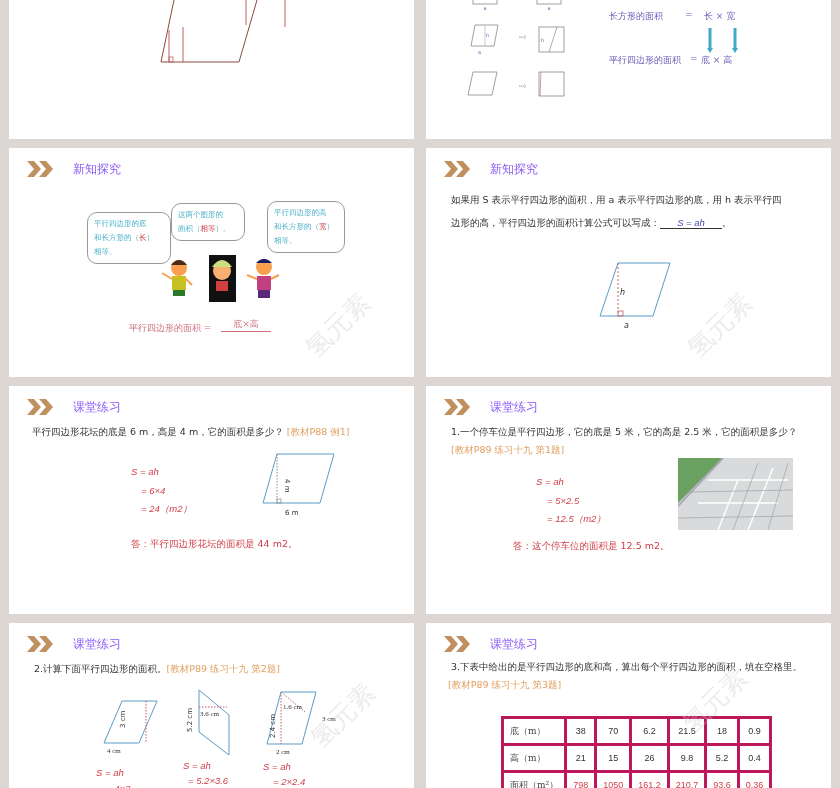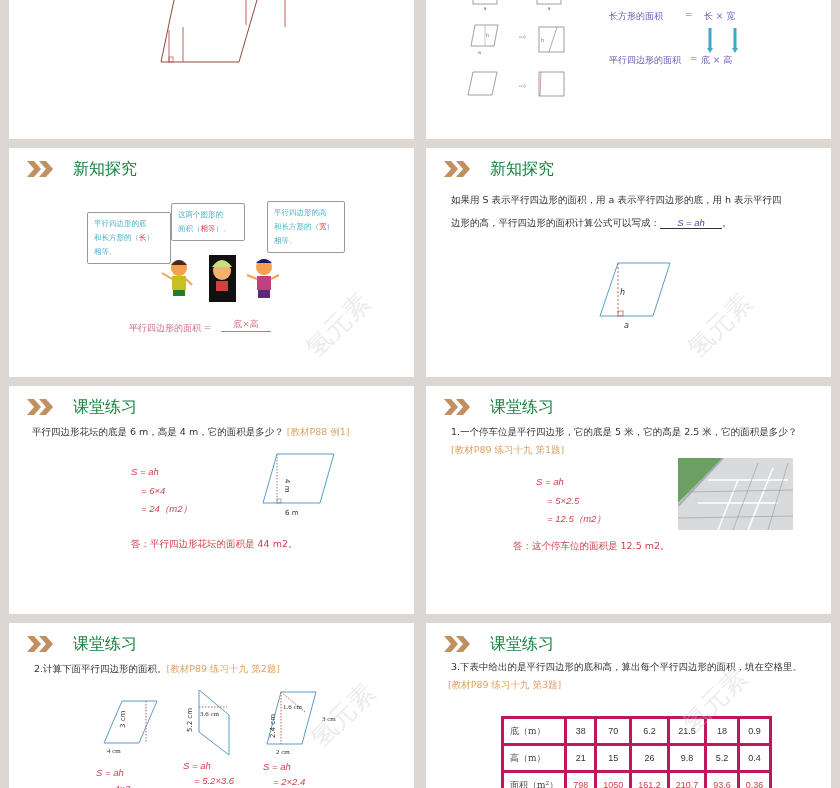--- a/index.html
+++ b/index.html
@@ -8,27 +8,27 @@
   .s1{left:9px;top:0;width:405px;height:139px;}
   .s2{left:426px;top:0;width:405px;height:139px;}
   .s3{left:9px;top:148px;width:405px;height:229px;}
   .s4{left:426px;top:148px;width:405px;height:229px;}
   .s5{left:9px;top:386px;width:405px;height:228px;}
   .s6{left:426px;top:386px;width:405px;height:228px;}
   .s7{left:9px;top:623px;width:405px;height:170px;}
   .s8{left:426px;top:623px;width:405px;height:170px;}
   .hdr{position:absolute;left:18px;top:12px;height:18px;display:flex;align-items:center;}
   .chev{width:28px;height:16px;margin-right:18px;}
-  .hdr-title{font-family:"DejaVu Serif","Liberation Serif",serif;font-size:16px;color:#15803d;}
+  .hdr-title{font-family:"DejaVu Serif","Liberation Serif",serif;font-size:12px;color:#8b5cf6;}
   .txt{position:absolute;font-size:9.5px;color:#333;white-space:nowrap;}
   .ref{color:#e0a060;}
   .red{color:#d0404a;font-style:italic;font-family:"Liberation Sans",sans-serif;}
   .redans{color:#d0404a;}
   .purple{color:#6a5cb8;font-family:"DejaVu Serif",serif;font-size:9px;text-align:right;}
-  .bubble{position:absolute;border:1px solid #999;border-radius:2px;background:#fff;font-size:7.5px;color:#4ab0c8;line-height:14px;padding:4px 6px;font-family:"DejaVu Serif",serif;}
+  .bubble{position:absolute;border:1px solid #999;border-radius:10px;background:#fff;font-size:7.5px;color:#4ab0c8;line-height:14px;padding:4px 6px;font-family:"DejaVu Serif",serif;}
   .bubble .hl{color:#d0404a;}
   .watermark{position:absolute;font-size:26px;color:rgba(200,200,200,0.35);transform:rotate(-45deg);font-family:"DejaVu Serif",serif;pointer-events:none;}
   table.area{position:absolute;border-collapse:collapse;font-size:9px;font-family:"Liberation Sans",sans-serif;}
   table.area td{border:3px solid #be185d;height:24px;text-align:center;padding:0 6px;color:#333;}
   table.area td.hd{font-family:"DejaVu Serif",serif;color:#444;text-align:left;}
   table.area td.val{color:#d0404a;}
 </style>
 </head>
 <body>
 
@@ -224,21 +224,21 @@
     <line x1="24" y1="2" x2="24" y2="54" stroke="#c06060" stroke-width="1" stroke-dasharray="1.5,1.5"></line>
     <line x1="24" y1="2" x2="48" y2="22" stroke="#c06060" stroke-width="1" stroke-dasharray="1.5,1.5"></line>
     <text x="26" y="19" font-size="7" fill="#333" font-family="Liberation Serif,serif">1.6 cm</text>
     <text x="65" y="31" font-size="7" fill="#333" font-family="Liberation Serif,serif">3 cm</text>
     <text x="18" y="48" font-size="7" fill="#333" transform="rotate(-90 18 48)">2.4 cm</text>
     <text x="19" y="64" font-size="7" fill="#333" font-family="Liberation Serif,serif">2 cm</text>
   </svg>
   <div class="txt red" style="left:87px;top:144px">S  = ah</div>
   <div class="txt red" style="left:97px;top:160px">= 4×3</div>
   <div class="txt red" style="left:174px;top:137px">S  = ah</div>
-  <div class="txt red" style="left:185px;top:152px">= 5.2×3.6</div>
+  <div class="txt red" style="left:179px;top:152px">= 5.2×3.6</div>
   <div class="txt red" style="left:254px;top:138px">S  = ah</div>
   <div class="txt red" style="left:264px;top:153px">= 2×2.4</div>
   <div class="watermark" style="left:295px;top:75px">氢元素</div>
 </div>
 
 <div class="slide s8">
   <div class="hdr">
     <svg class="chev" viewBox="0 0 28 16">
         <polygon points="0,0 7,0 14,8 7,16 0,16 7,8" fill="#c09060"></polygon>
         <polygon points="12,0 19,0 26,8 19,16 12,16 19,8" fill="#c09060"></polygon>

